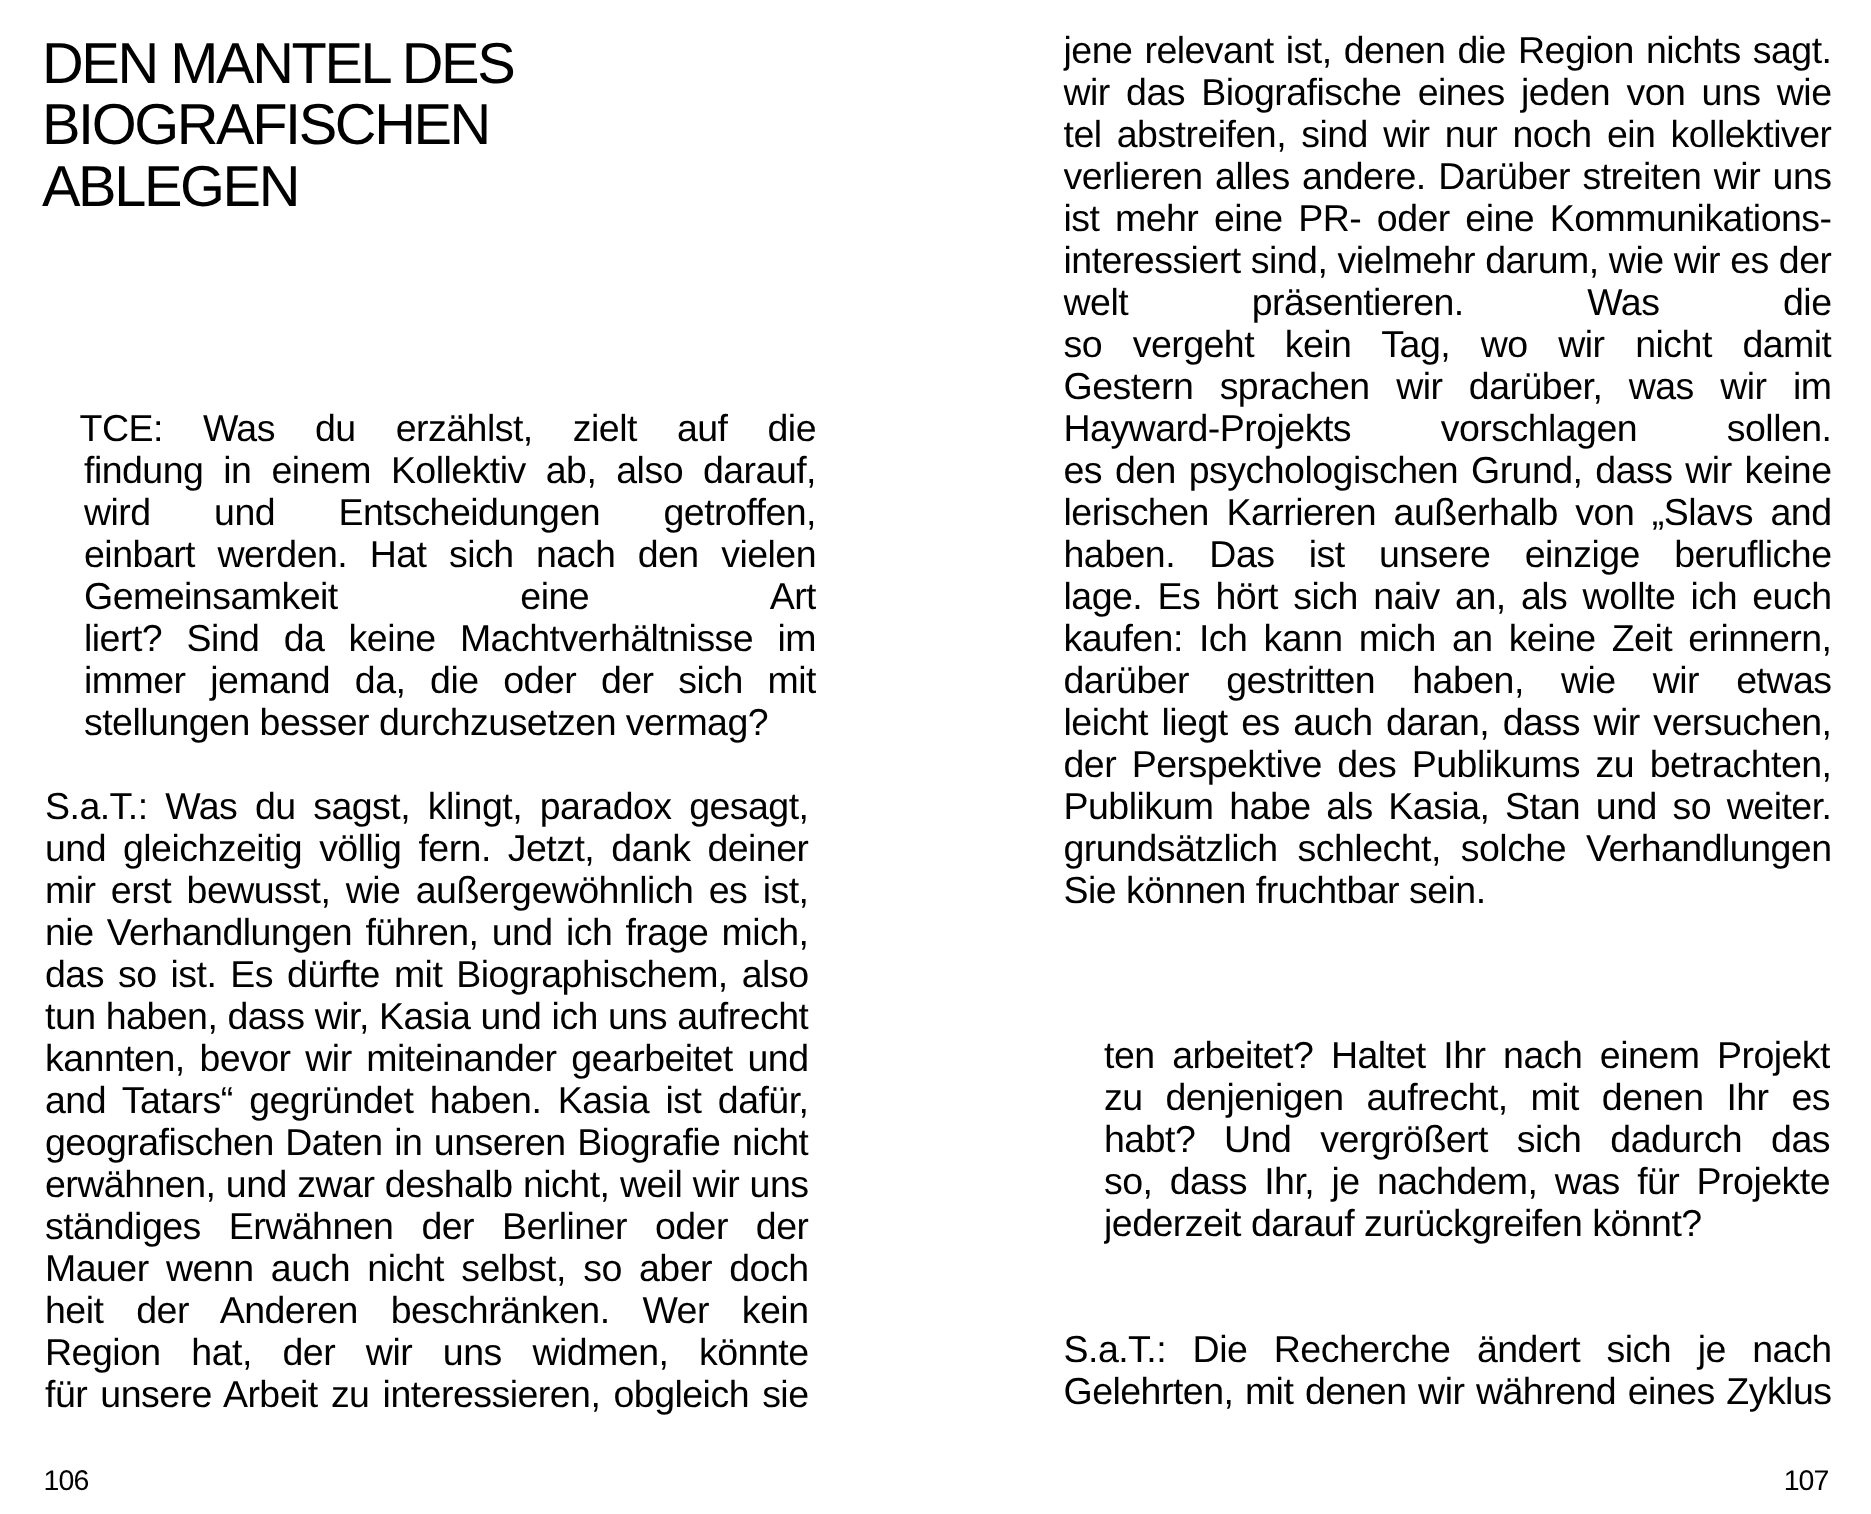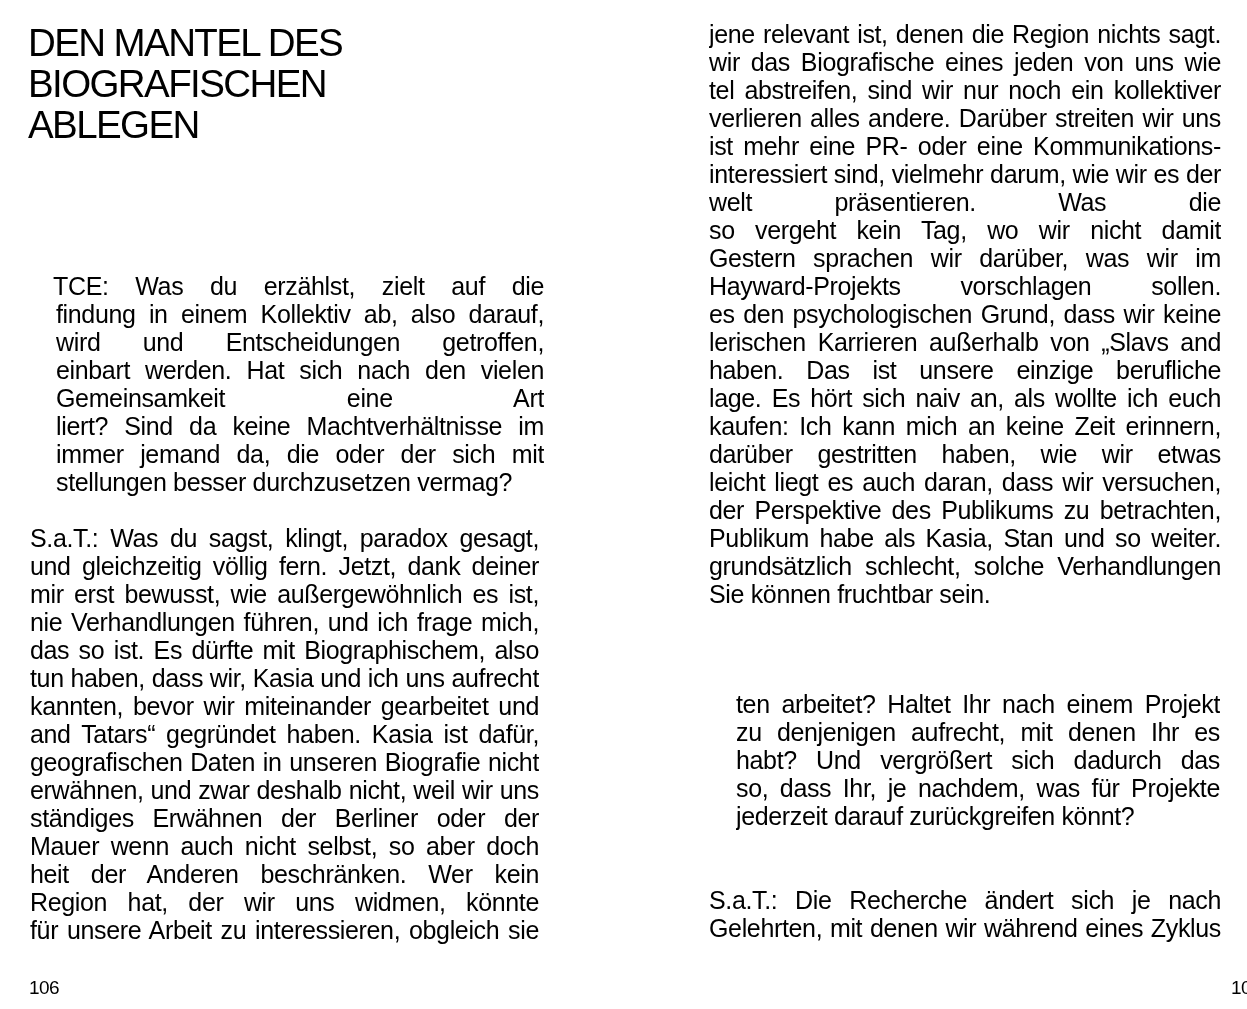--- a/index.html
+++ b/index.html
@@ -1,20 +1,20 @@
 <!DOCTYPE html>
 <html><head>
   <meta charset="utf-8">
   <style>
     html, body { margin: 0; padding: 0; background: #ffffff; }
     body {
       width: 1247px; height: 1009px; position: relative; overflow: hidden;
       font-family: "Liberation Sans", sans-serif; color: #000000;
     }
-    .page { position: absolute; top: 0; height: 1009px; padding-left: 42px; }
+    .page { position: absolute; top: 0; height: 1009px; }
     .page-left { left: 0; width: 623px; }
     .page-right { left: 623px; width: 624px; }
 
     .title {
       position: absolute; left: 28px; top: 22px; width: 420px;
       font-size: 38.5px; line-height: 41px; letter-spacing: -1.6px;
       font-weight: normal; margin: 0;
     }
     .title .tl { display: block; white-space: nowrap; }
 

